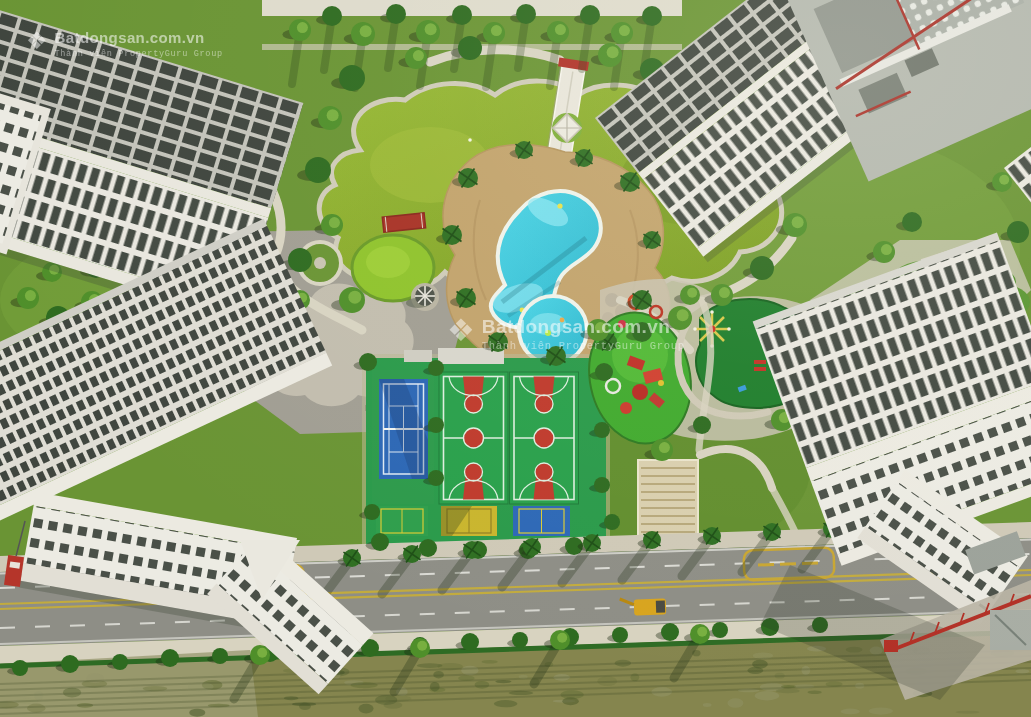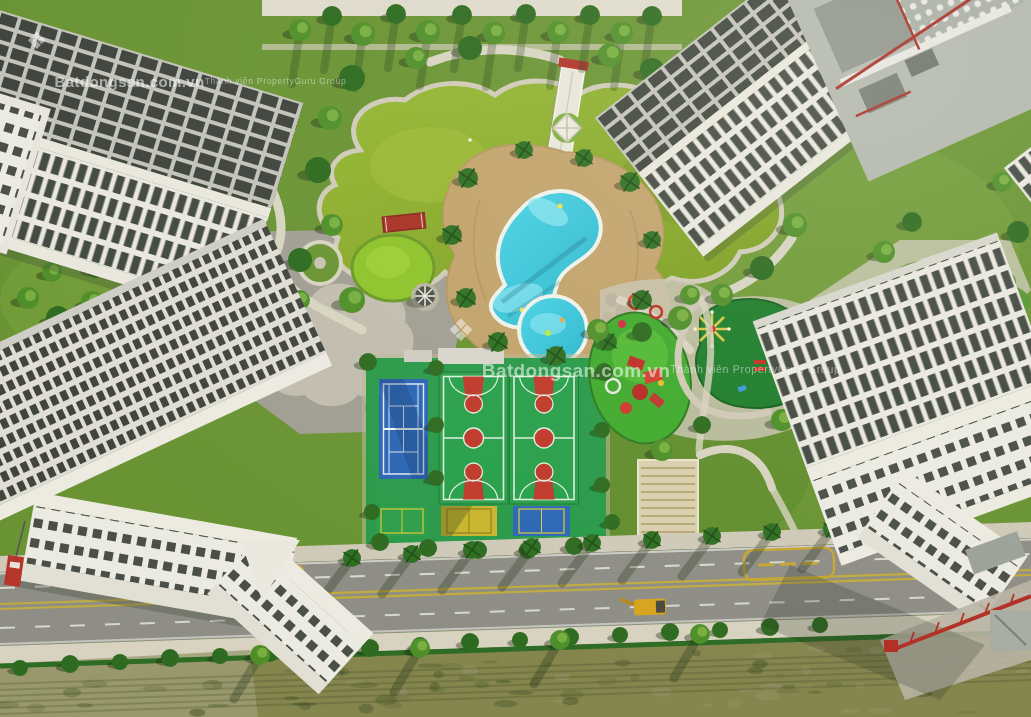--- a/index.html
+++ b/index.html
@@ -2,23 +2,23 @@
 <html><head>
 <meta charset="utf-8">
 <style>
   html,body{margin:0;padding:0;background:#1c1c1c;}
   .stage{position:relative;width:1031px;height:717px;overflow:hidden;
          font-family:"Liberation Sans",sans-serif;background:#6a9434;}
   .stage svg{position:absolute;left:0;top:0;}
   .wm{position:absolute;display:flex;align-items:flex-start;gap:7px;
       color:rgba(255,255,255,0.55);pointer-events:none;user-select:none;}
   .wm-logo{font-size:24px;line-height:0.9;opacity:0.9;}
-  .wm-text{display:flex;flex-direction:row;margin-top:44px;}
+  .wm-text{display:flex;flex-direction:column;}
   .wm-brand{font-size:15px;font-weight:bold;letter-spacing:0.4px;line-height:1.1;}
-  .wm-tag{font-size:8.5px;letter-spacing:0.7px;margin-top:2px;opacity:0.85;}
+  .wm-tag{font-size:8.5px;letter-spacing:0.7px;margin-top:2px;opacity:0.85;font-family:Liberation Mono, monospace;}
   .wm-tl{left:26px;top:30px;}
   .wm-c{left:447px;top:317px;}
   .wm-c .wm-logo{font-size:31px;}
   .wm-c .wm-brand{font-size:19px;}
   .wm-c .wm-tag{font-size:10.5px;}
 </style>
 </head>
 <body>
 
 <div class="stage">

